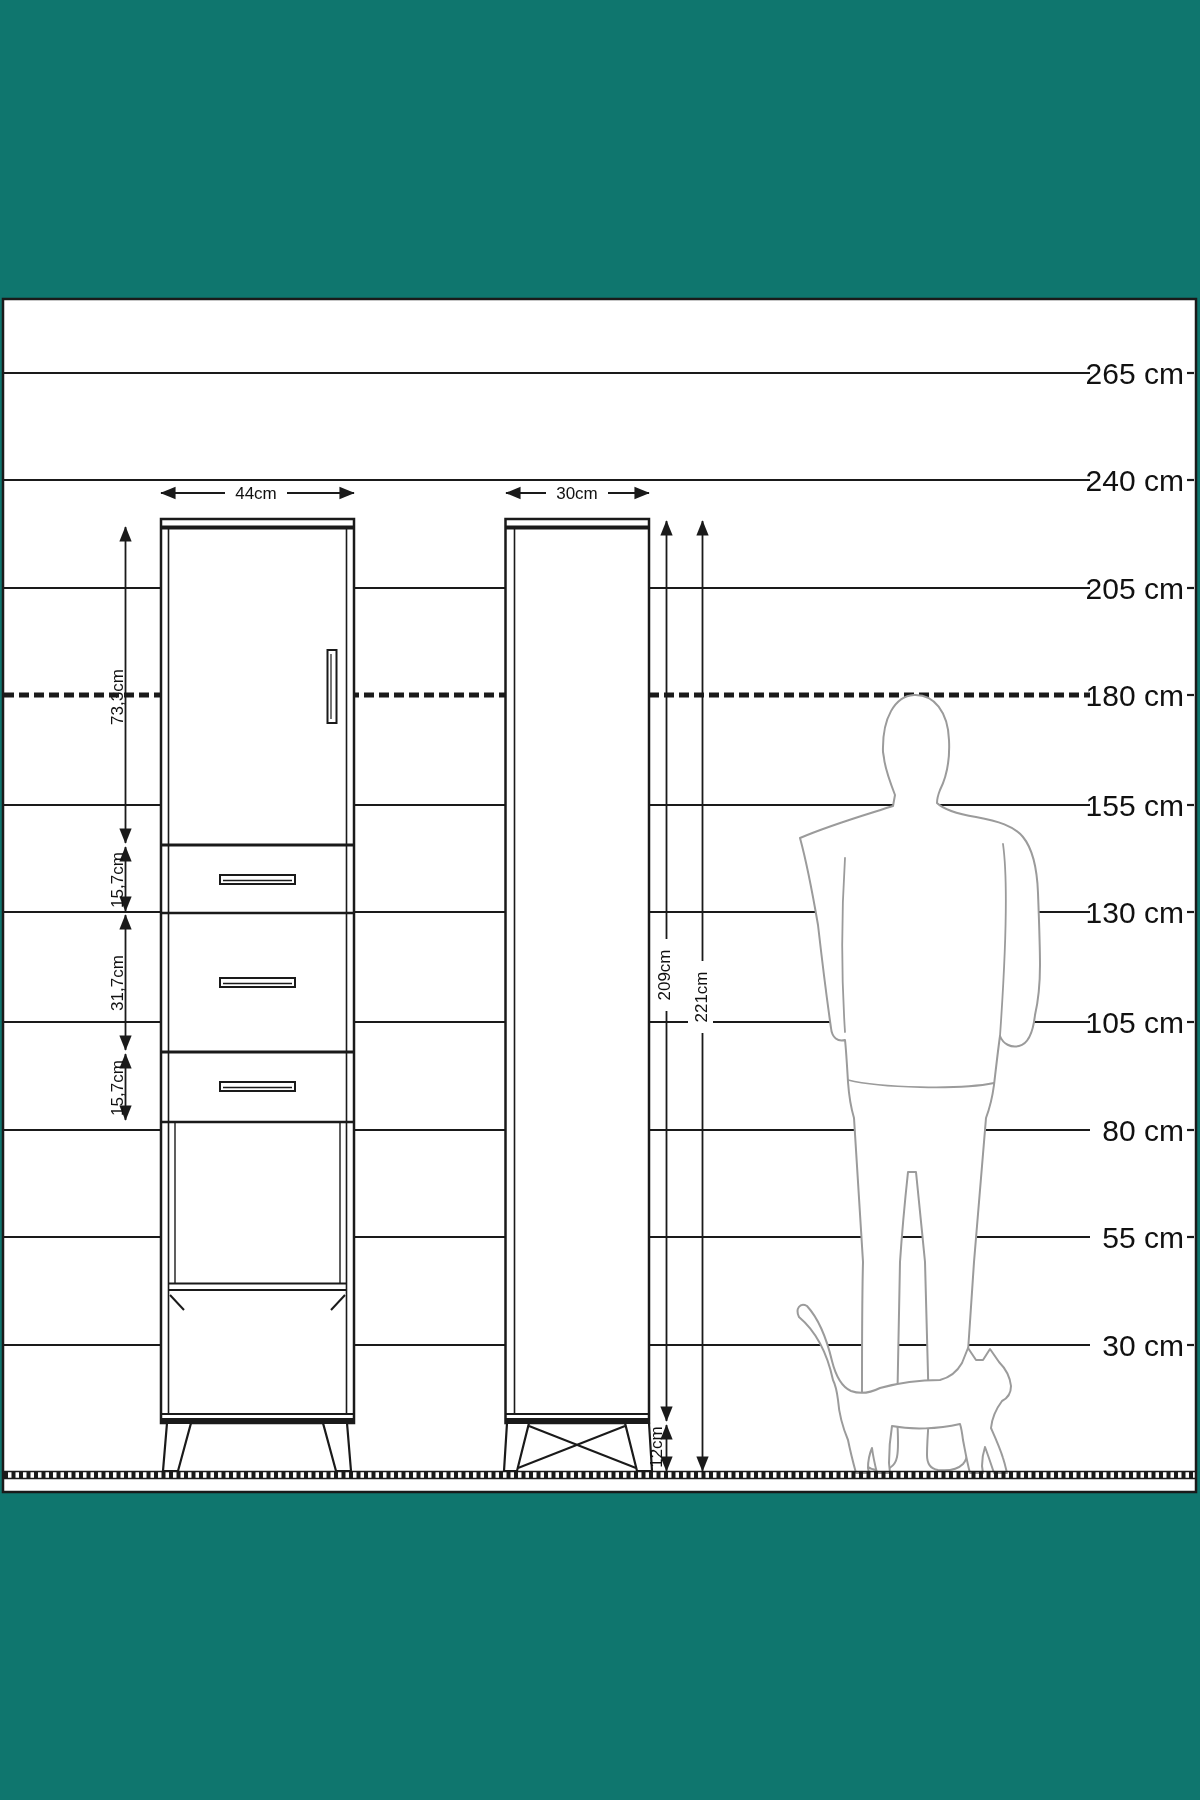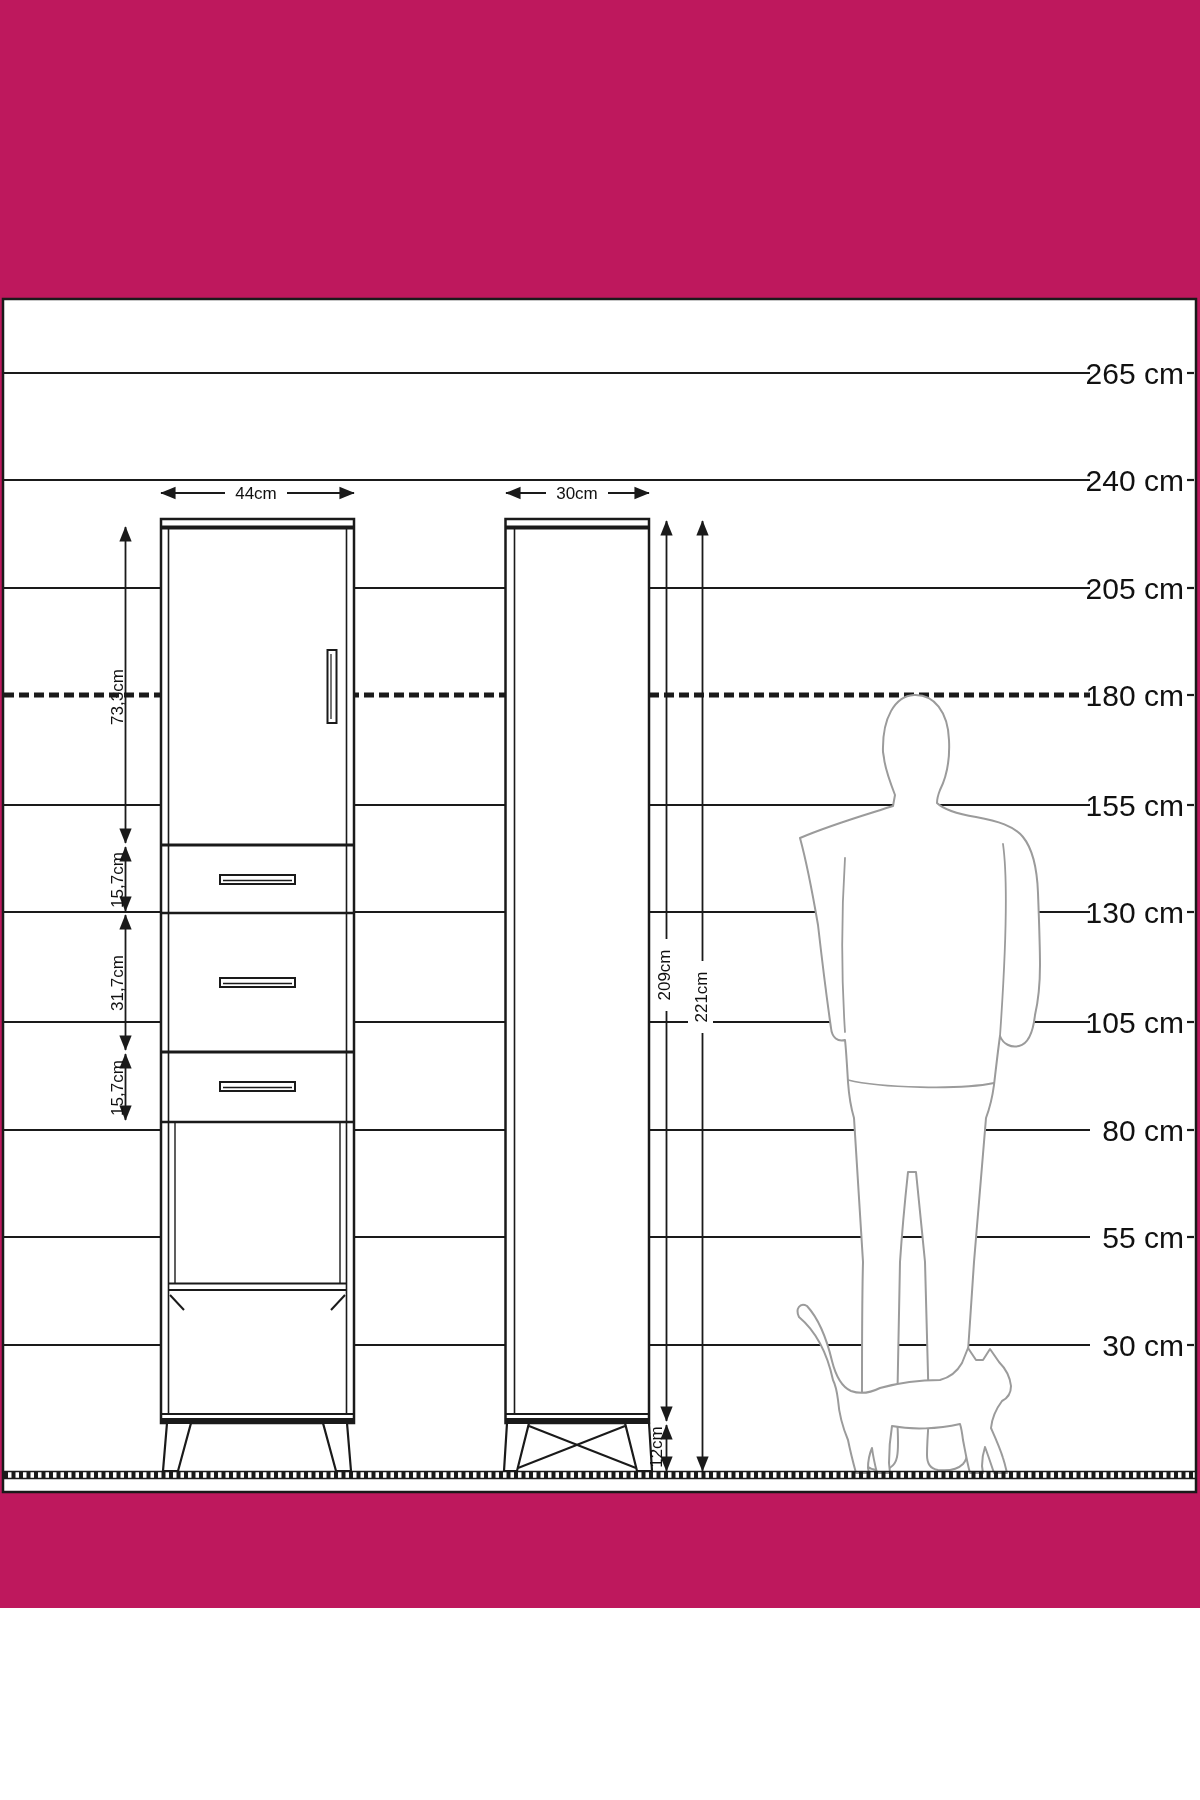--- a/index.html
+++ b/index.html
@@ -1,16 +1,16 @@
 <!DOCTYPE html>
 <html><head>
 <meta charset="utf-8">
 <style>
   html,body{margin:0;padding:0;background:#ffffff;}
-  .stage{width:1200px;height:1608px;position:relative;background:#be185d;}
+  .stage{width:1200px;height:1800px;position:relative;background:#0f766e;}
   svg{display:block;}
   .rline{stroke:#1a1a1a;stroke-width:2.2;}
   .rline.dashed{stroke-width:5;stroke-dasharray:10 5;}
   .rtick{stroke:#1a1a1a;stroke-width:2.2;}
   .rlabel{font-family:"Liberation Sans",sans-serif;font-size:30px;fill:#111111;}
   .dlabel{font-family:"Liberation Sans",sans-serif;font-size:17px;fill:#111111;}
   .dim{stroke:#1a1a1a;stroke-width:1.8;fill:none;}
   .ink{stroke:#1a1a1a;fill:none;}
   .panel{fill:#ffffff;stroke:#1a1a1a;}
   .sil{fill:#ffffff;stroke:#9b9b9b;stroke-width:2;stroke-linejoin:round;stroke-linecap:round;}

